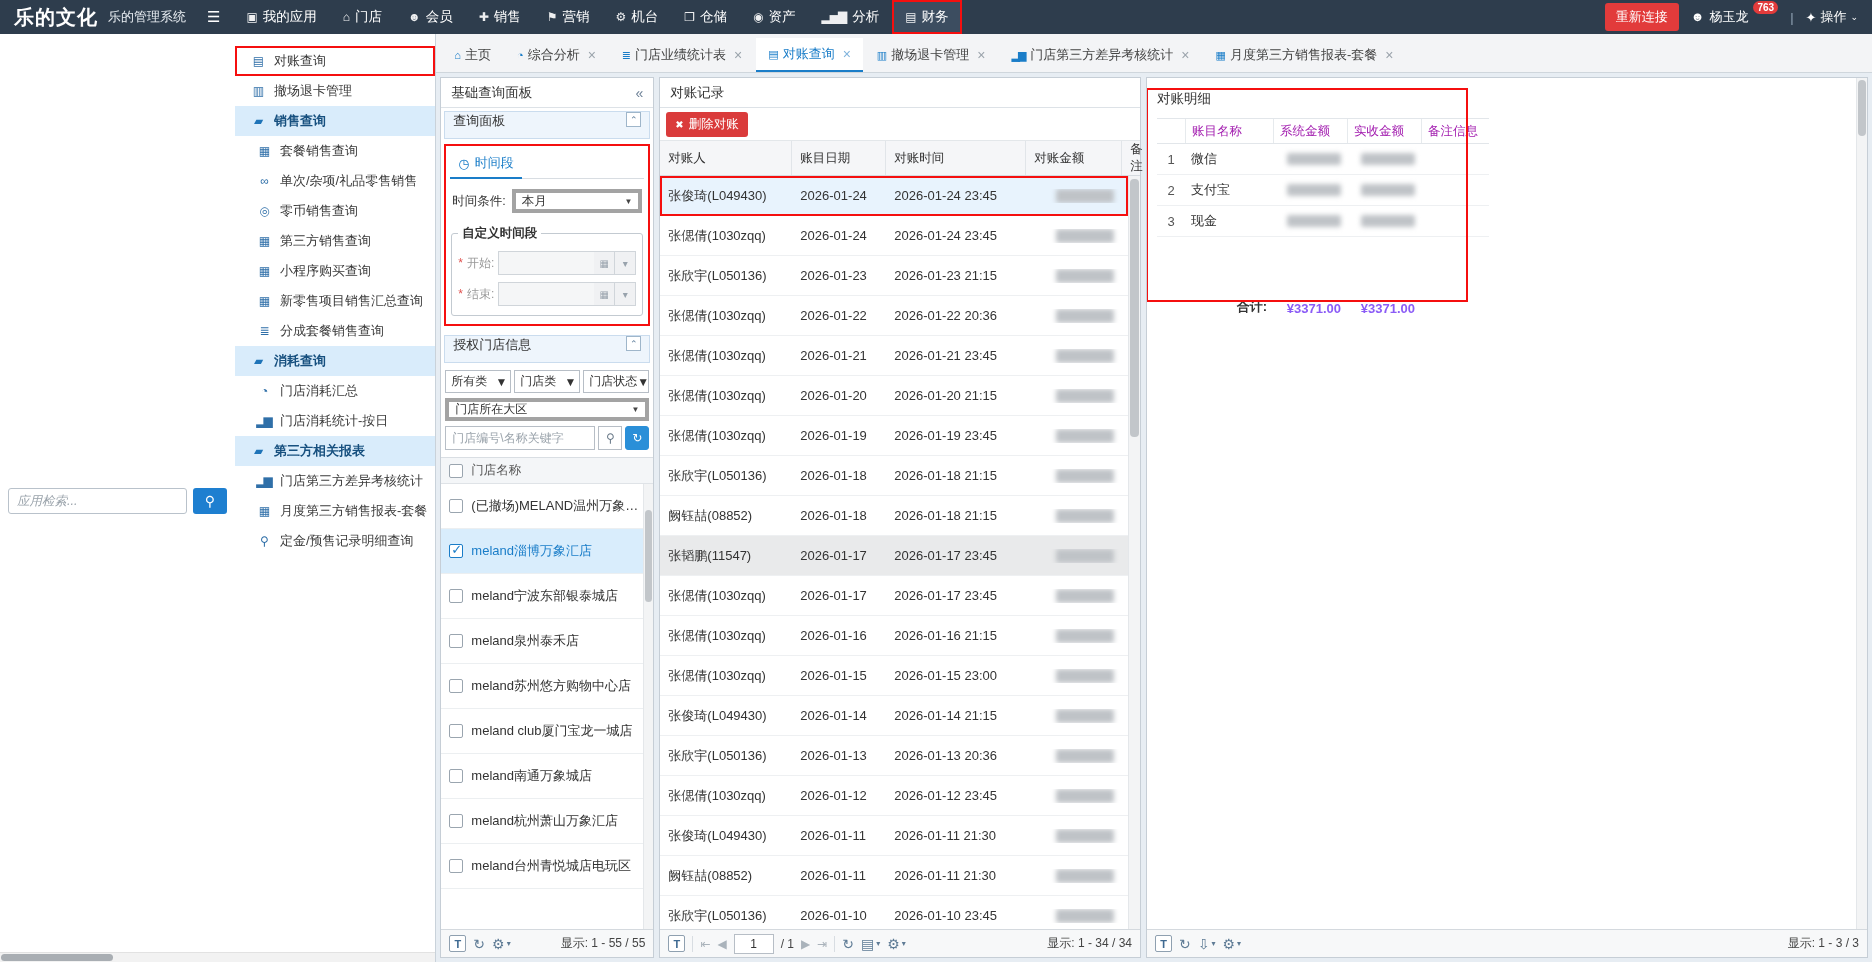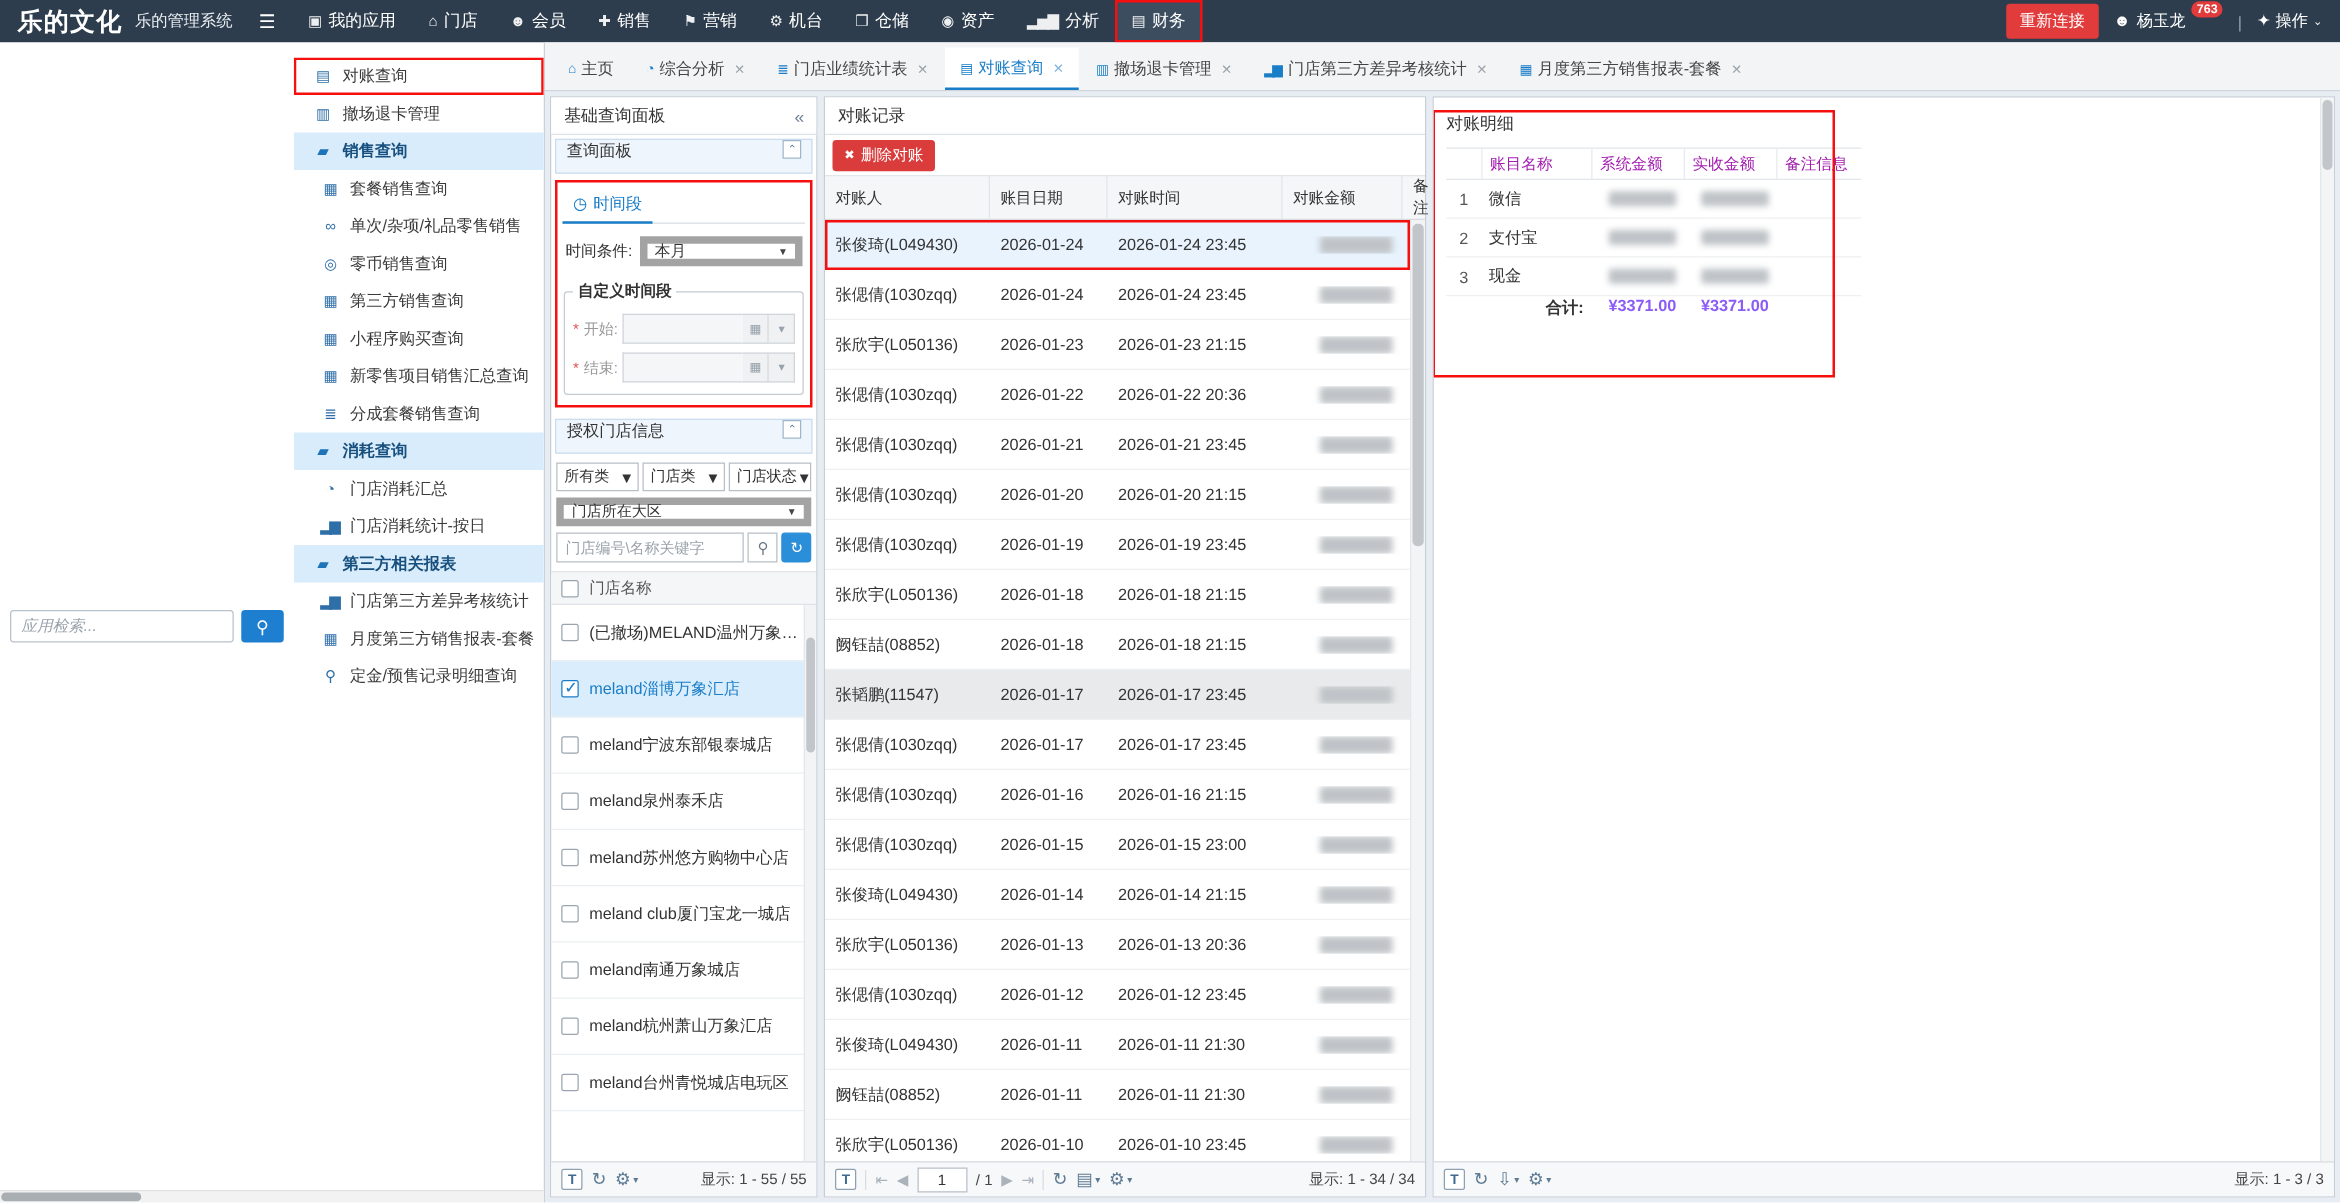--- a/index.html
+++ b/index.html
@@ -67,21 +67,21 @@
   .page-input { width:40px; height:20px; border:1px solid #b7bec6; text-align:center; font-size:12px; color:#333; }
 
   
   .query-panel { flex:0 0 214px; }
   .acc-header { flex:0 0 28px; margin:3px; background:#eef5fc; border:1px solid #cadcee; display:flex; align-items:flex-start; justify-content:space-between; padding:0 8px; font-size:13px; color:#333; }
   .collapse-tool { width:15px; height:15px; border:1px solid #9fb6ca; background:#fff; color:#5b7b99; font-size:9px; display:flex; align-items:center; justify-content:center; cursor:pointer; }
   .time-annot { border:2px solid #f50f0f; margin:2px 3px 6px; padding:2px 4px 8px; }
   .time-tab-row { border-bottom:1px solid #d8dde2; display:flex; }
   .time-tab { display:flex; align-items:center; gap:5px; color:#1a7dc8; padding:6px 8px 5px; border-bottom:2px solid #1a7dc8; margin-bottom:-1px; font-size:13px; cursor:pointer; }
   .cond-row { display:flex; align-items:center; gap:6px; padding:10px 2px 4px; font-size:12.5px; }
-  .sel { border:6px solid #a3a3a3; height:24px; background:#fff; display:flex; align-items:center; justify-content:space-between; padding:0 6px; cursor:pointer; }
+  .sel { border:4px solid #a3a3a3; height:24px; background:#fff; display:flex; align-items:center; justify-content:space-between; padding:0 6px; cursor:pointer; }
   .cond-row .sel { flex:1; }
   .sel .sel-caret { font-size:8px; color:#444; margin-left:4px; }
   fieldset.range-fs { margin:8px 1px 0; border:1px solid #c3cad1; border-radius:3px; padding:2px 6px 9px; }
   fieldset.range-fs legend { font-size:12.5px; font-weight:bold; color:#333; padding:0 4px; }
   .date-row { display:flex; align-items:center; gap:4px; margin-top:7px; font-size:12px; }
   .req { color:#e0524f; }
   .date-label { color:#999; white-space:nowrap; }
   .date-group { flex:1; display:flex; }
   .date-input { flex:1; height:24px; border:1px solid #d0d5da; background:#f5f6f7; border-right:none; min-width:0; }
   .date-btn { flex:0 0 21px; height:24px; border:1px solid #d0d5da; border-left:none; background:#f0f1f3; color:#98a2ac; font-size:10px; display:flex; align-items:center; justify-content:center; cursor:pointer; }
@@ -139,21 +139,21 @@
   .dc-no { width:28px; flex:0 0 28px; justify-content:center; }
   .dc-name { width:88px; flex:0 0 88px; }
   .dc-sys { width:74px; flex:0 0 74px; }
   .dc-recv { width:74px; flex:0 0 74px; }
   .dc-remark { width:66px; flex:0 0 66px; border-right:none !important; }
   .dg-row { display:flex; height:31px; border-bottom:1px solid #eef0f2; align-items:center; }
   .dg-row > div { display:flex; align-items:center; padding:0 6px; height:100%; }
   .dg-row .dc-no { color:#555; justify-content:center; }
   .dg-row .dc-sys, .dg-row .dc-recv { justify-content:flex-end; }
   .dg-row .blur-block { width:54px; height:12px; }
-  .dg-total { display:flex; height:31px; align-items:flex-start; font-weight:bold; }
+  .dg-total { display:flex; height:31px; align-items:flex-end; font-weight:bold;margin-top:48px; }
   .dg-total > div { display:flex; align-items:center; padding:0 6px; }
   .dg-total .dc-name { justify-content:flex-end; }
   .dg-total .dc-sys, .dg-total .dc-recv { justify-content:flex-end; color:#8b5cf6; }
   .detail-annot { position:absolute; top:10px; left:-1px; width:322px; height:214px; border:2px solid #f50f0f; pointer-events:none; z-index:4; }
   .detail-vscroll { position:absolute; top:0; right:0; bottom:0; width:11px; background:#f3f4f5; border-left:1px solid #e4e7ea; }
   .detail-vscroll .vthumb { top:2px; height:56px; width:8px; }
 </style>
 </head>
 <body>
 

